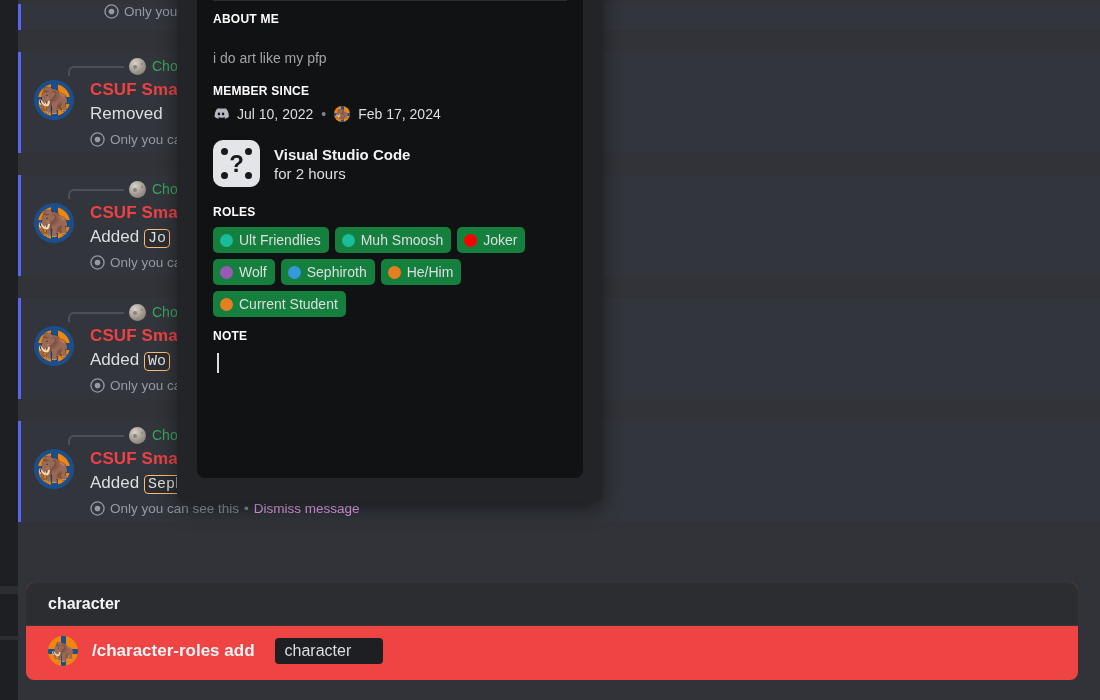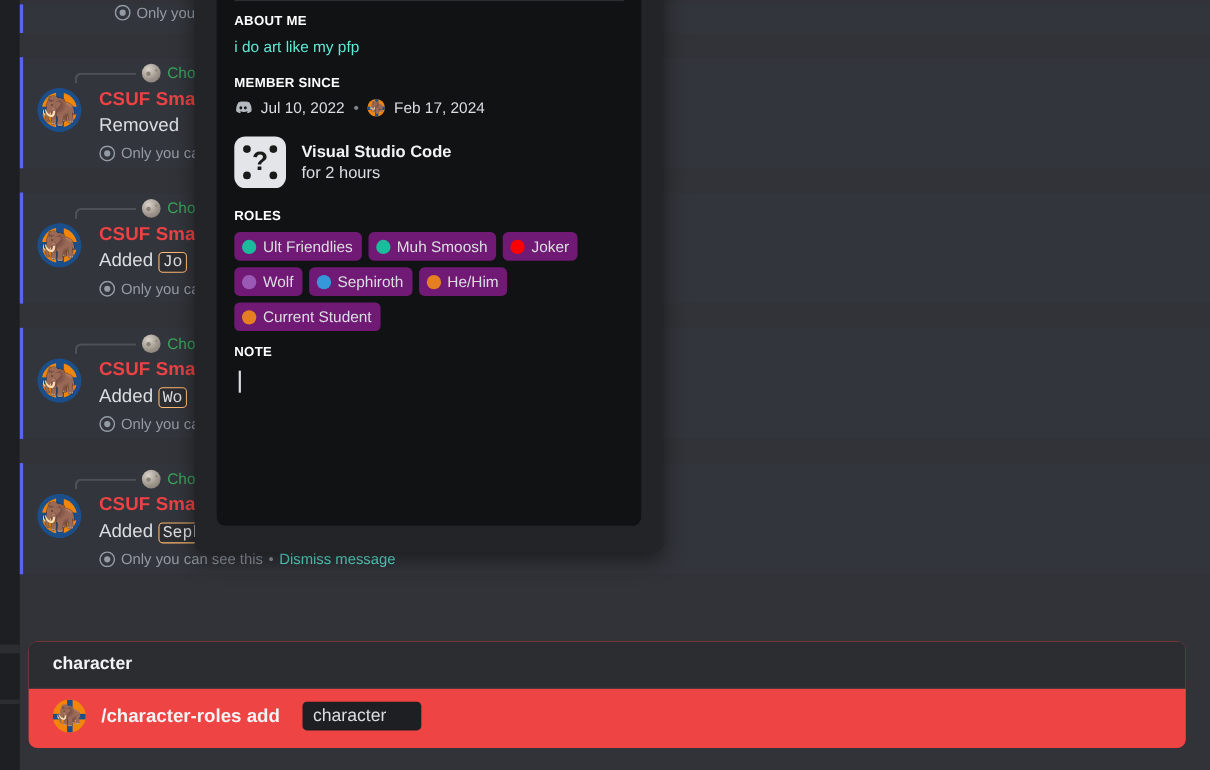--- a/index.html
+++ b/index.html
@@ -97,21 +97,21 @@
   code.inline {
     font-family: "Liberation Mono", monospace;
     background: #2b2d31; border: 1px solid #fdba74;
     border-radius: 4px; padding: 0 3px; font-size: 15px; color: #dbdee1;
   }
   .eph-note {
     display: flex; align-items: center; gap: 5px;
     color: #949ba4; font-size: 13.5px; margin-top: 8px;
   }
   .eph-note .eye { flex: none; }
-  .dismiss { color: #5eead4; cursor: pointer; }
+  .dismiss { color: #f0abfc; cursor: pointer; }
   .dot-sep { color: #949ba4; }
 
   
   .popup-outer {
     position: absolute; left: 177px; top: -120px;
     width: 426px; height: 622px;
     background: #232428; border-radius: 8px;
     box-shadow: 0 8px 20px rgba(0,0,0,.45);
   }
   .popup-inner {
@@ -123,21 +123,21 @@
     overflow: hidden;
   }
   .popup-divider {
     position: absolute; left: 16px; right: 16px; top: 120px;
     height: 1px; background: #2b2d31;
   }
   .sec-title {
     color: #ffffff; font-size: 12px; font-weight: 700;
     letter-spacing: .02em; text-transform: uppercase;
   }
-  .about-text { color: #5eead4; font-size: 14px; margin-top: 8px; }
+  .about-text { color: #a3a3a3; font-size: 14px; margin-top: 24px; }
   .since-row { display: flex; align-items: center; gap: 8px; margin-top: 8px; }
   .since-date { color: #dbdee1; font-size: 14px; }
   .since-bullet { color: #80848e; font-size: 14px; }
   .dc-logo { width: 16px; height: 16px; flex: none; }
   .mini-guild {
     width: 16px; height: 16px; border-radius: 50%; flex: none;
     background: #f0860c; position: relative; overflow: hidden;
   }
   .mini-guild .mv { position: absolute; left: 50%; top: 0; width: 3px; height: 100%; margin-left: -1.5px; background: #1b4f8c; }
   .mini-guild .mh { position: absolute; top: 50%; left: 0; height: 3px; width: 100%; margin-top: -1.5px; background: #1b4f8c; }
@@ -156,21 +156,21 @@
   .game-icon .qm {
     position: absolute; left: 50%; top: 50%; transform: translate(-50%,-52%);
     font-size: 24px; font-weight: 700; color: #1a1a1a; line-height: 1;
   }
   .game-name { color: #f2f3f5; font-size: 15px; font-weight: 700; }
   .game-sub { color: #dbdee1; font-size: 15px; margin-top: 2px; }
 
   .roles-wrap { display: flex; flex-wrap: wrap; gap: 6px; margin-top: 8px; max-width: 360px; }
   .role-pill {
     display: inline-flex; align-items: center; gap: 6px;
-    background: #701a75; border-radius: 5px;
+    background: #15803d; border-radius: 5px;
     padding: 5px 8px 5px 7px;
     color: #dbdee1; font-size: 14px; font-weight: 500;
   }
   .role-dot { width: 13px; height: 13px; border-radius: 50%; flex: none; }
 
   .note-box { margin-top: 12px; }
   .note-field {
     margin-top: 10px; height: 20px; position: relative;
   }
   .note-caret {

